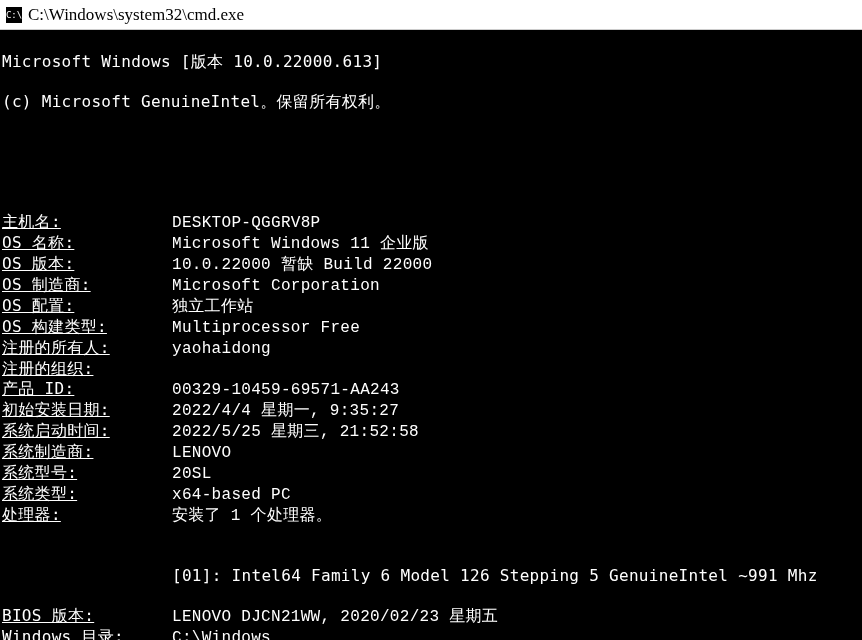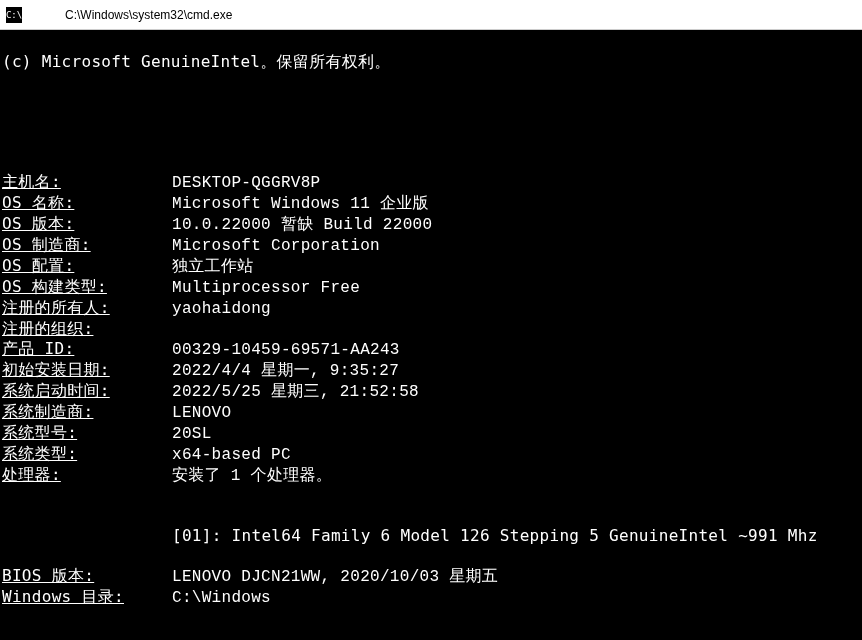--- a/index.html
+++ b/index.html
@@ -28,24 +28,23 @@
       margin-right: 6px;
       background: #000;
       display: flex;
       align-items: center;
       justify-content: center;
       font-size: 9px;
       color: #fff;
       font-family: monospace;
     }
     .title-text {
-      font-family: Liberation Sans, sans-serif;
-      font-size: 12px;
+      font-family: Liberation Serif, serif;
+      font-size: 17px;
       color: #000;
-      margin-left: 37px;
     }
     .terminal {
       background: #000;
       color: #fff;
       font-size: 16px;
       line-height: 20px;
       padding: 2px 2px;
       white-space: pre;
       font-family: "NSimSun", "SimSun", "Consolas", monospace;
       letter-spacing: 0.3px;
@@ -68,19 +67,20 @@
 <body>
 
 <div class="titlebar">
   <div class="title-icon">
       <span>C:\</span>
     </div>
   <div class="title-text">C:\Windows\system32\cmd.exe</div>
 </div>
 
 <div class="terminal">
+<div>Microsoft Windows [版本 10.0.22000.613]</div>
 <div>(c) Microsoft GenuineIntel。保留所有权利。</div>
 <div>&nbsp;</div>
 <div>&nbsp;</div>
 <div id="sysinfo-rows"><div><span class="info-label">主机名:</span><span class="info-value">DESKTOP-QGGRV8P</span></div><div><span class="info-label">OS 名称:</span><span class="info-value">Microsoft Windows 11 企业版</span></div><div><span class="info-label">OS 版本:</span><span class="info-value">10.0.22000 暂缺 Build 22000</span></div><div><span class="info-label">OS 制造商:</span><span class="info-value">Microsoft Corporation</span></div><div><span class="info-label">OS 配置:</span><span class="info-value">独立工作站</span></div><div><span class="info-label">OS 构建类型:</span><span class="info-value">Multiprocessor Free</span></div><div><span class="info-label">注册的所有人:</span><span class="info-value">yaohaidong</span></div><div><span class="info-label">注册的组织:</span><span class="info-value"></span></div><div><span class="info-label">产品 ID:</span><span class="info-value">00329-10459-69571-AA243</span></div><div><span class="info-label">初始安装日期:</span><span class="info-value">2022/4/4 星期一, 9:35:27</span></div><div><span class="info-label">系统启动时间:</span><span class="info-value">2022/5/25 星期三, 21:52:58</span></div><div><span class="info-label">系统制造商:</span><span class="info-value">LENOVO</span></div><div><span class="info-label">系统型号:</span><span class="info-value">20SL</span></div><div><span class="info-label">系统类型:</span><span class="info-value">x64-based PC</span></div><div><span class="info-label">处理器:</span><span class="info-value">安装了 1 个处理器。</span></div></div>
 <div class="indent-value">[01]: Intel64 Family 6 Model 126 Stepping 5 GenuineIntel ~991 Mhz</div>
-<div id="sysinfo-rows2"><div><span class="info-label">BIOS 版本:</span><span class="info-value">LENOVO DJCN21WW, 2020/10/03 星期五</span></div><div><span class="info-label">Windows 目录:</span><span class="info-value">C:\Windows</span></div></div>
+<div id="sysinfo-rows2"><div><span class="info-label">BIOS 版本:</span><span class="info-value">LENOVO DJCN21WW, 2020/02/23 星期五</span></div><div><span class="info-label">Windows 目录:</span><span class="info-value">C:\Windows</span></div></div>
 </div>
 
 </body></html>

